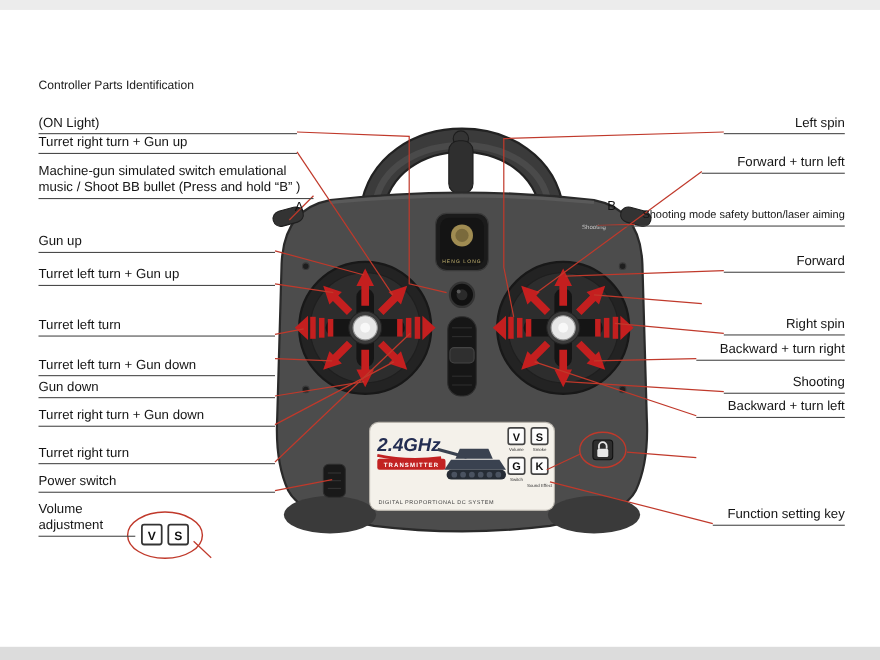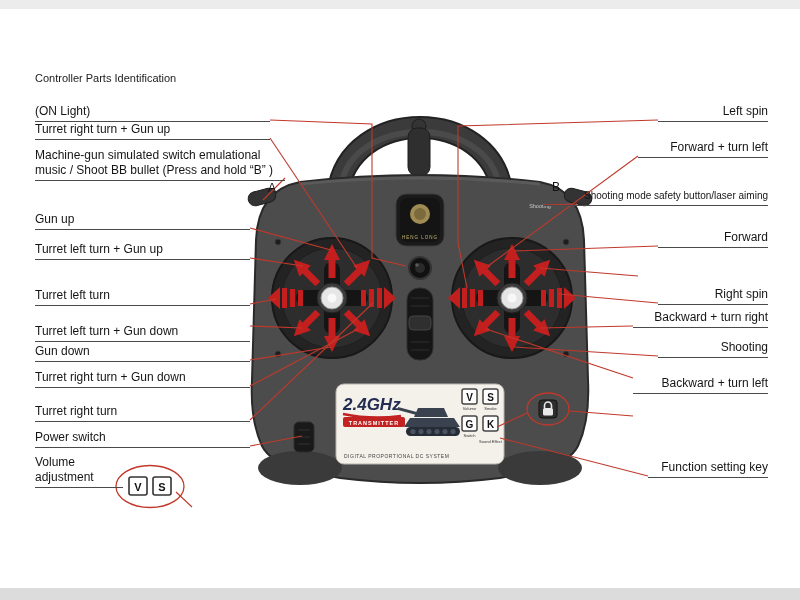--- a/index.html
+++ b/index.html
@@ -224,15 +224,15 @@
   <div class="lb lb-l" style="top:430px;width:215px;">Power switch</div>
   <div class="lb lb-l" style="top:455px;width:88px;">Volume adjustment</div>
 
   <div class="lb lb-r" style="top:104px;width:110px;">Left spin</div>
   <div class="lb lb-r" style="top:140px;width:130px;">Forward + turn left</div>
   <div class="lb lb-r" style="top:190px;width:225px;font-size:10px;">Shooting mode safety button/laser aiming</div>
   <div class="lb lb-r" style="top:230px;width:110px;">Forward</div>
   <div class="lb lb-r" style="top:287px;width:110px;">Right spin</div>
   <div class="lb lb-r" style="top:310px;width:135px;">Backward + turn right</div>
   <div class="lb lb-r" style="top:340px;width:110px;">Shooting</div>
-  <div class="lb lb-r" style="top:376px;width:135px;">Backward + turn left</div>
+  <div class="lb lb-r" style="top:362px;width:135px;">Backward + turn left</div>
   <div class="lb lb-r" style="top:460px;width:120px;">Function setting key</div>
 </div>
 
 </body></html>

